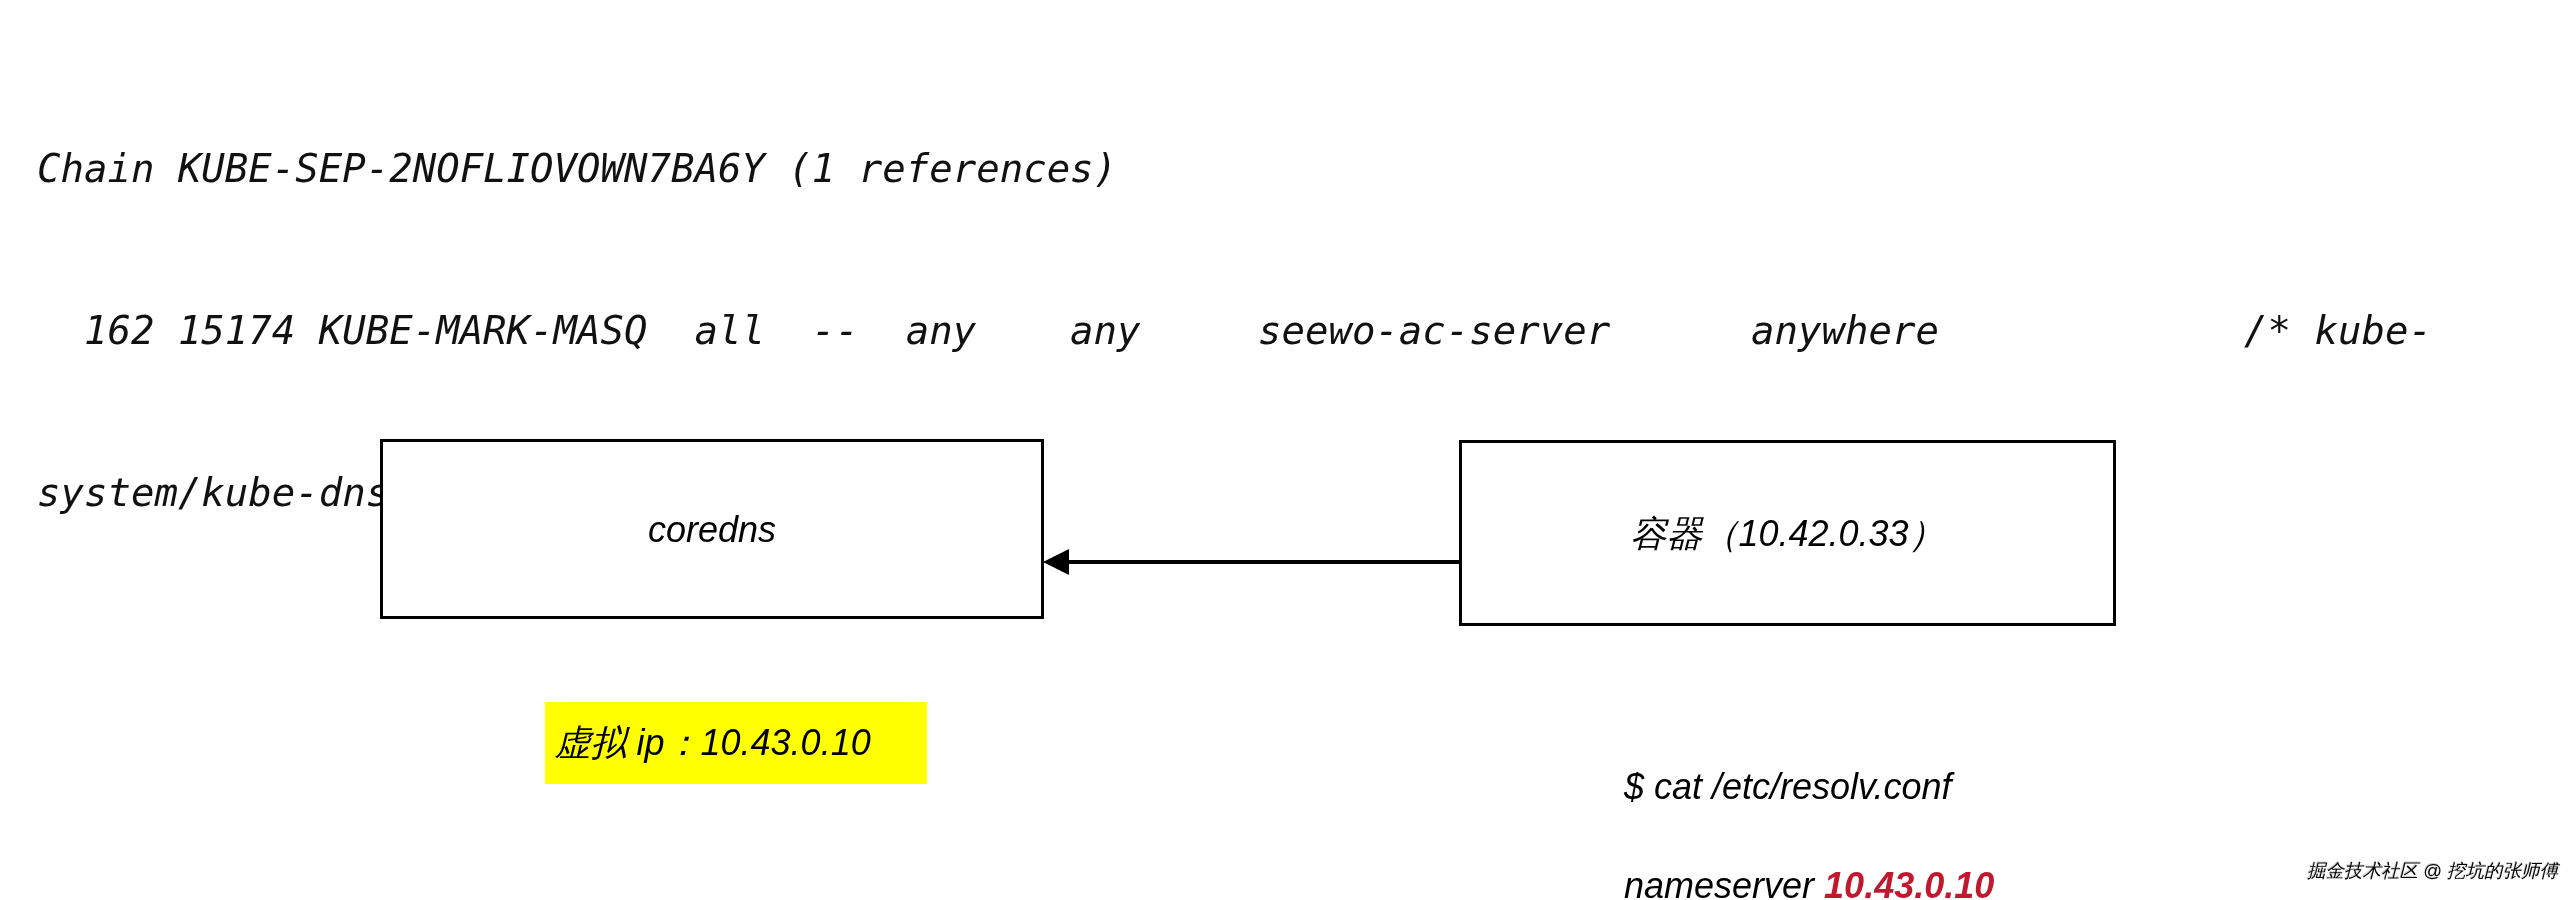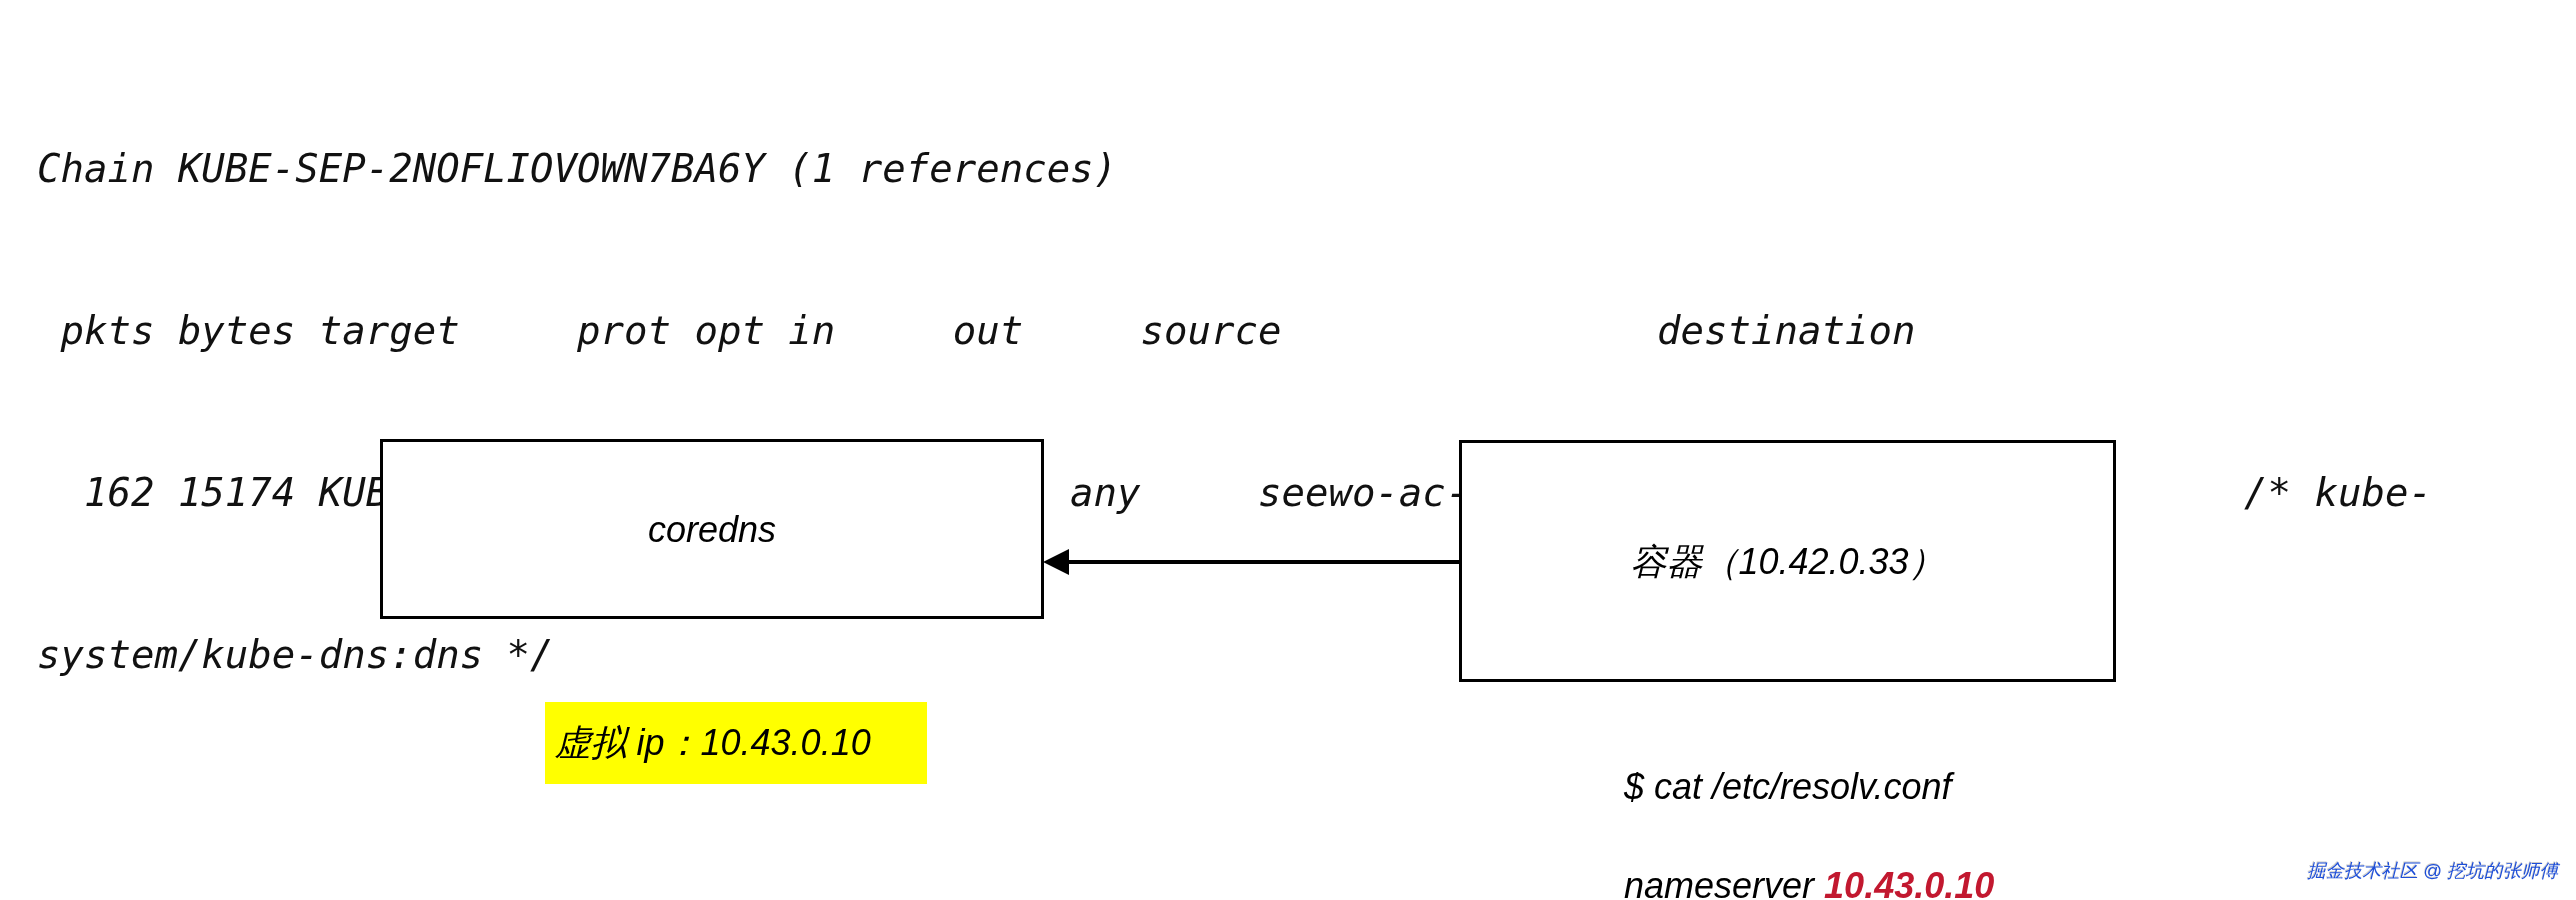--- a/index.html
+++ b/index.html
@@ -38,21 +38,21 @@
     background: #fff;
     display: flex;
     flex-direction: column;
     align-items: center;
     justify-content: center;
     text-align: center;
     font-size: 36px;
     line-height: 51px;
   }
   #coredns-box { left: 380px; top: 439px; width: 664px; height: 180px; gap: 25px; }
-  #container-box { left: 1459px; top: 440px; width: 657px; height: 242px; }
+  #container-box { left: 1459px; top: 440px; width: 657px; height: 186px; }
 
   
   #arrow-line {
     position: absolute;
     left: 1066px;
     top: 560px;
     width: 393px;
     height: 4.2px;
     background: #000;
   }
@@ -103,33 +103,32 @@
     white-space: pre;
   }
   #nameserver-line .red-ip { font-weight: bold; }
 
   
   #watermark {
     position: absolute;
     right: 18px;
     top: 858px;
     font-size: 18.5px;
-    color: #1d4ed8;
+    color: #000000;
     text-shadow: 0.6px 0.6px 0 rgba(255,255,255,0.95), -0.6px -0.6px 0 rgba(110,105,100,0.35);
     white-space: pre;
   }
 </style>
 </head>
 <body>
 
 <div id="canvas">
 
   <div id="terminal">
     <div class="tline"><span>Chain KUBE-SEP-2NOFLIOVOWN7BA6Y (1 references)</span></div>
-    <div class="tline"><span> pkts bytes target     prot opt in     out     source                destination</span></div>
     <div class="tline"><span>  162 15174 KUBE-MARK-MASQ  all  --  any    any     seewo-ac-server      anywhere             /* kube-</span></div>
     <div class="tline"><span>system/kube-dns:dns */</span></div>
     
   </div>
 
   <div id="coredns-box" class="dbox">
     <div>coredns</div>
   </div>
 
   <div id="container-box" class="dbox">

